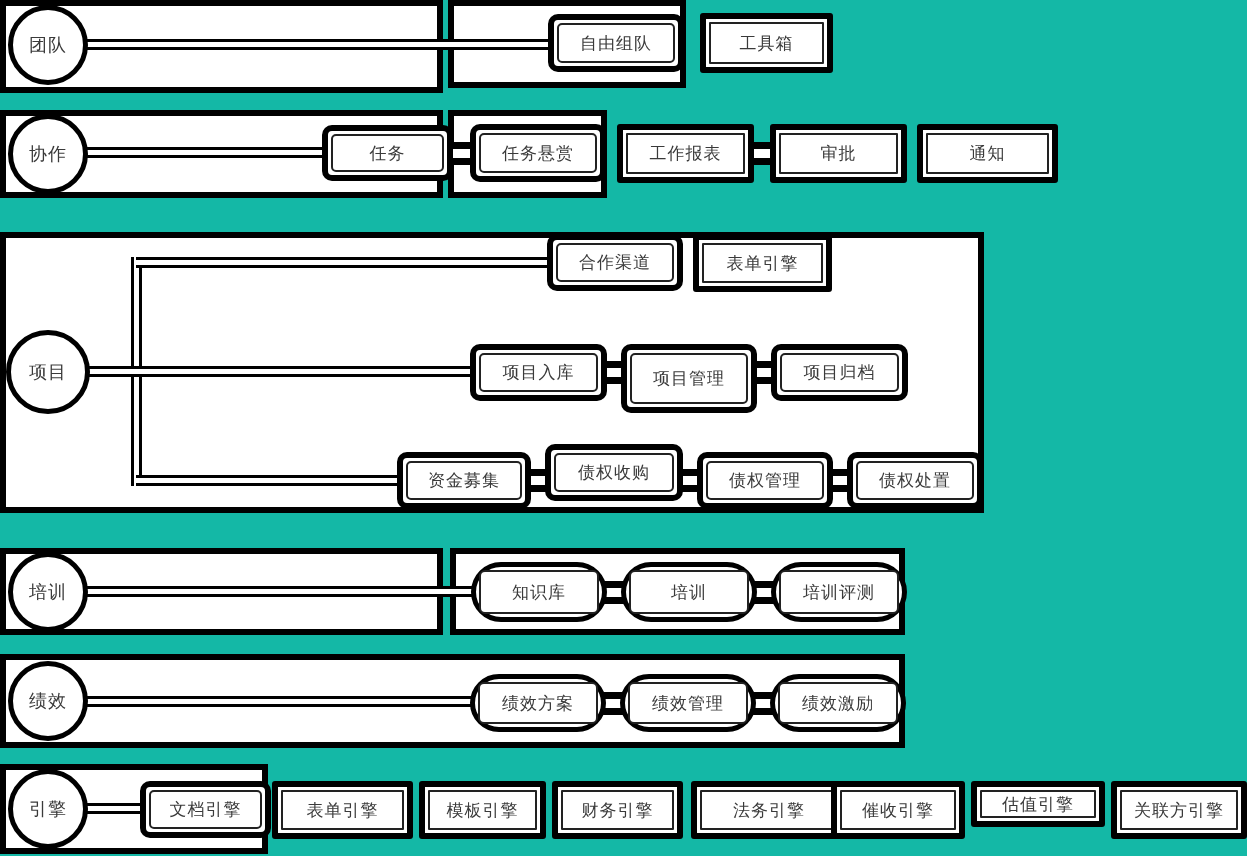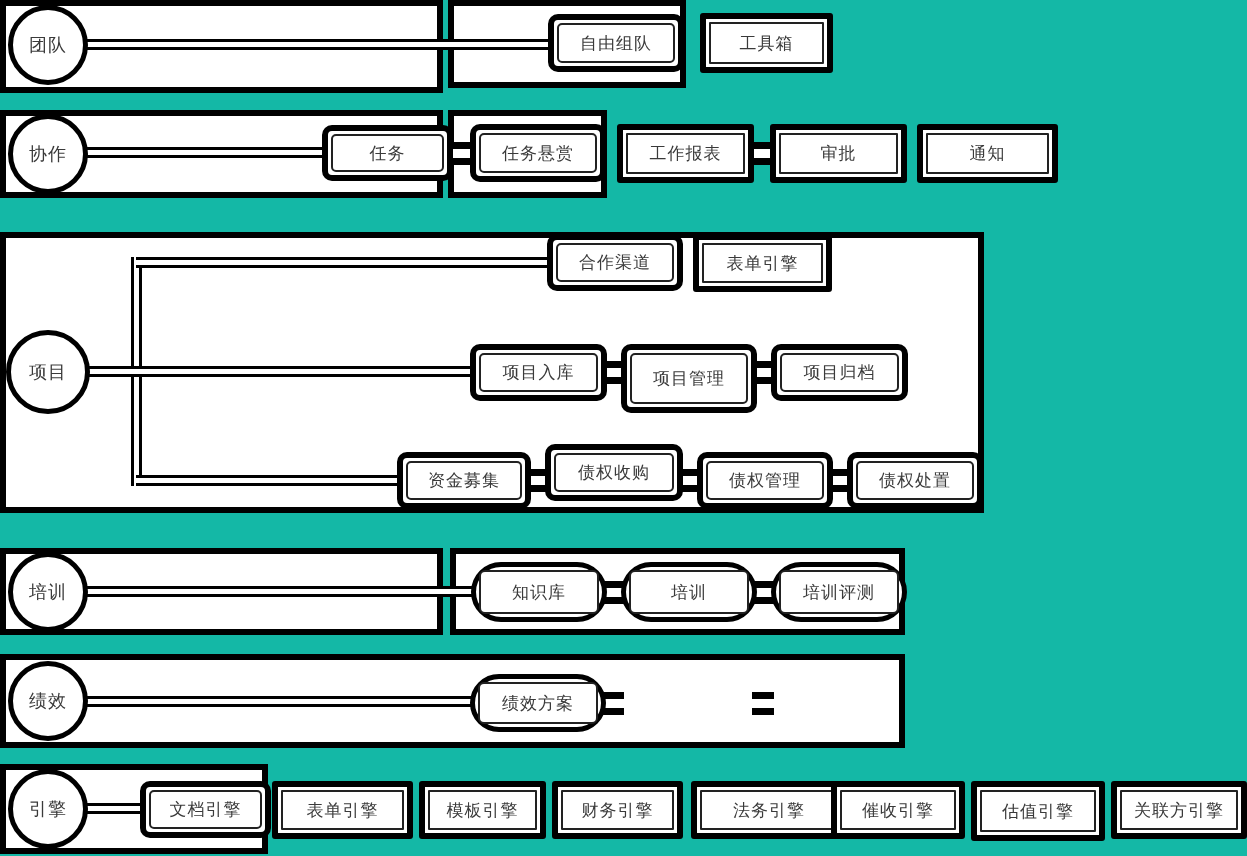--- a/index.html
+++ b/index.html
@@ -116,20 +116,26 @@
   </div>
 
   <div class="container" style="left:0;top:654px;width:905px;height:94px"></div>
   <div class="pipe" style="left:84px;top:696px;width:395px"></div>
   <div class="joint" style="left:602px;top:692px;width:22px"></div>
   <div class="joint" style="left:752px;top:692px;width:22px"></div>
   <div class="circle" style="left:8px;top:661px;width:80px;height:80px">绩效</div>
   <div class="node stadium" style="left:470px;top:674px;width:136px;height:58px">
     <div class="inner">绩效方案</div>
   </div>
+  <div class="node stadium" style="left:620px;top:674px;width:136px;height:58px">
+    <div class="inner">绩效管理</div>
+  </div>
+  <div class="node stadium" style="left:770px;top:674px;width:136px;height:58px">
+    <div class="inner">绩效激励</div>
+  </div>
 
   <div class="container" style="left:0;top:764px;width:268px;height:90px"></div>
   <div class="pipe" style="left:84px;top:803px;width:56px"></div>
   <div class="circle" style="left:8px;top:769px;width:80px;height:80px">引擎</div>
   <div class="node round" style="left:140px;top:781px;width:131px;height:57px">
     <div class="inner">文档引擎</div>
   </div>
   <div class="node sharp" style="left:272px;top:781px;width:141px;height:58px">
     <div class="inner">表单引擎</div>
   </div>
@@ -138,20 +144,20 @@
   </div>
   <div class="node sharp" style="left:552px;top:781px;width:131px;height:58px">
     <div class="inner">财务引擎</div>
   </div>
   <div class="node sharp" style="left:691px;top:781px;width:156px;height:58px">
     <div class="inner">法务引擎</div>
   </div>
   <div class="node sharp" style="left:831px;top:781px;width:134px;height:58px">
     <div class="inner">催收引擎</div>
   </div>
-  <div class="node sharp" style="left:971px;top:781px;width:134px;height:60px">
+  <div class="node sharp" style="left:971px;top:781px;width:134px;height:46px">
     <div class="inner">估值引擎</div>
   </div>
   <div class="node sharp" style="left:1111px;top:781px;width:136px;height:58px">
     <div class="inner">关联方引擎</div>
   </div>
 
 </div>
 
 </body></html>

